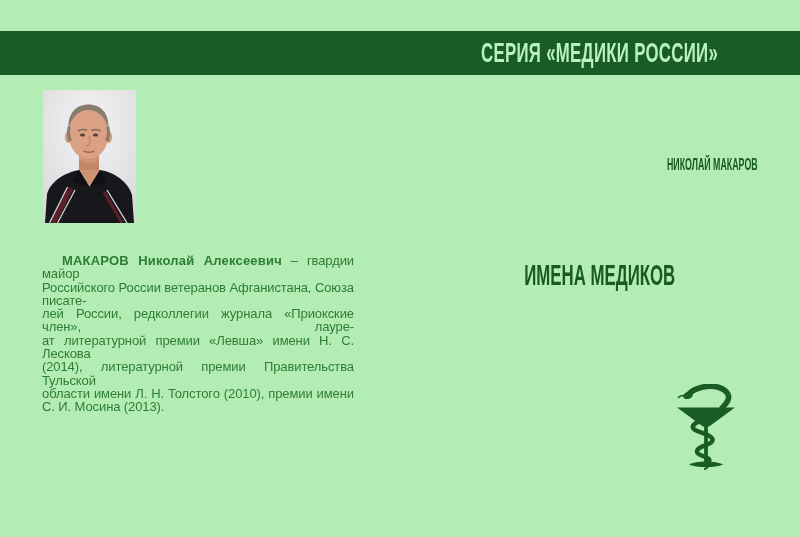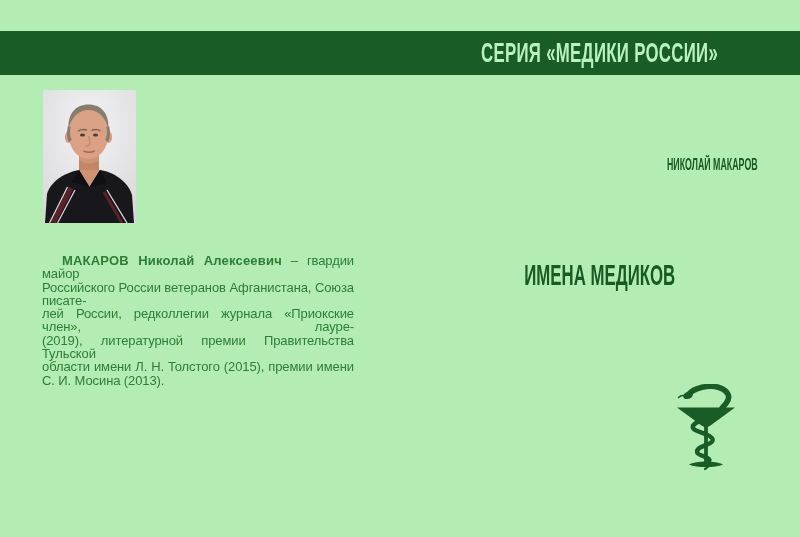--- a/index.html
+++ b/index.html
@@ -111,22 +111,23 @@
       <path d="M6.5,133 L24.5,97" stroke="#d9d9dc" stroke-width="1.2" fill="none"></path>
       <path d="M84,133 L64,100" stroke="#d9d9dc" stroke-width="1.3" fill="none"></path>
       <path d="M79,133 L61,102" stroke="#5d2029" stroke-width="3" fill="none"></path>
     </svg>
   </div>
 
   <div class="bio" id="bio-text">
       <div class="bio-line just indent"><b>МАКАРОВ Николай Алексеевич</b> – гвардии майор</div>
       <div class="bio-line just">Российского России ветеранов Афганистана, Союза писате-</div>
       <div class="bio-line just">лей России, редколлегии журнала «Приокские член», лауре-</div>
-      <div class="bio-line just">(2019), литературной премии Правительства Тульской</div>
-      <div class="bio-line just">области имени Л. Н. Толстого (2015), премии имени</div>
+      <div class="bio-line just">ат литературной премии «Левша» имени Н. С. Лескова</div>
+      <div class="bio-line just">(2014), литературной премии Правительства Тульской</div>
+      <div class="bio-line just">области имени Л. Н. Толстого (2010), премии имени</div>
       <div class="bio-line">С. И. Мосина (2013).</div>
     </div>
 
   <div class="author-wrap">
     <span class="cond author">НИКОЛАЙ МАКАРОВ</span>
   </div>
 
   <div class="title-wrap" id="title1">
     <span class="cond title-line">ИМЕНА МЕДИКОВ</span>
   </div>

